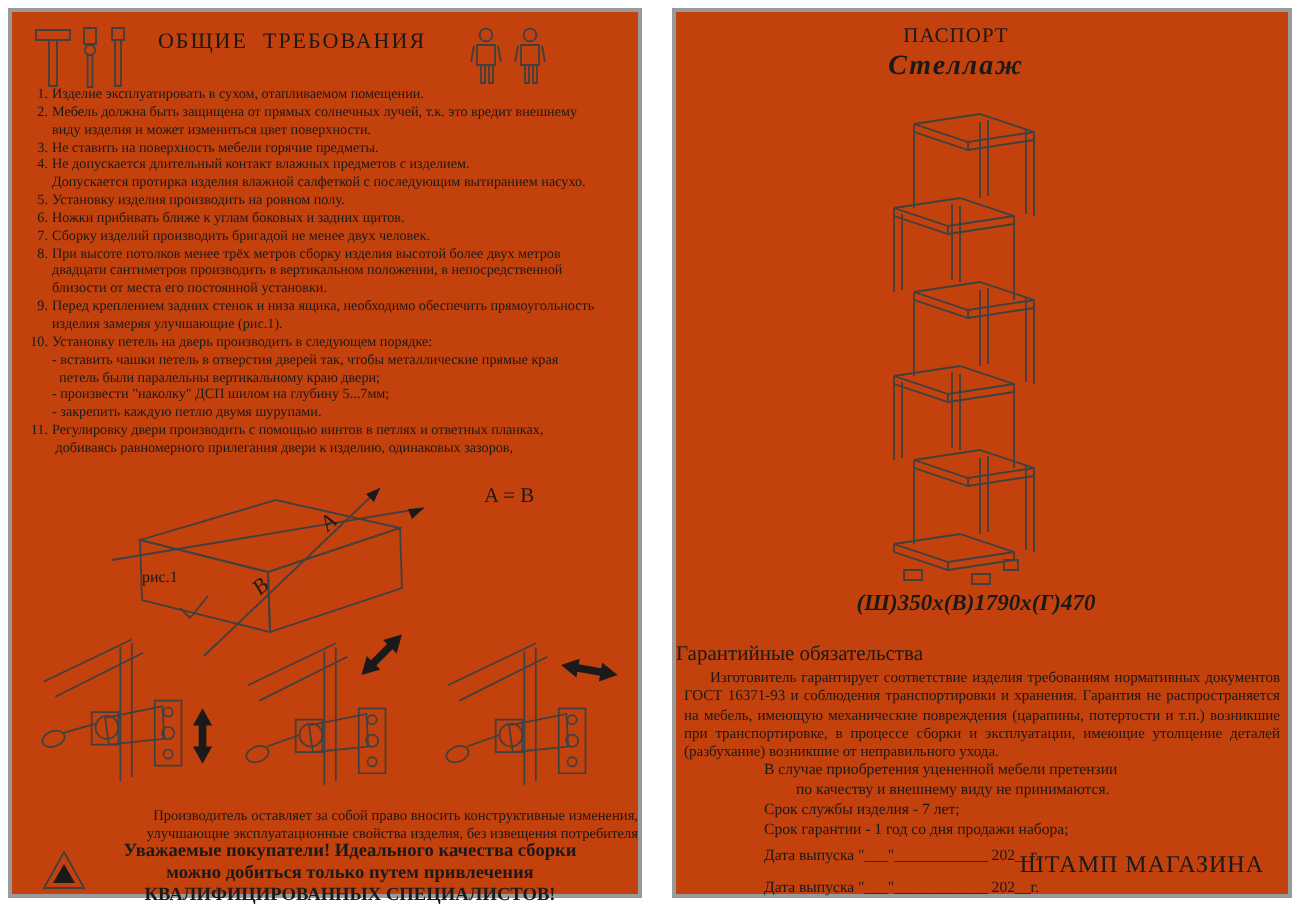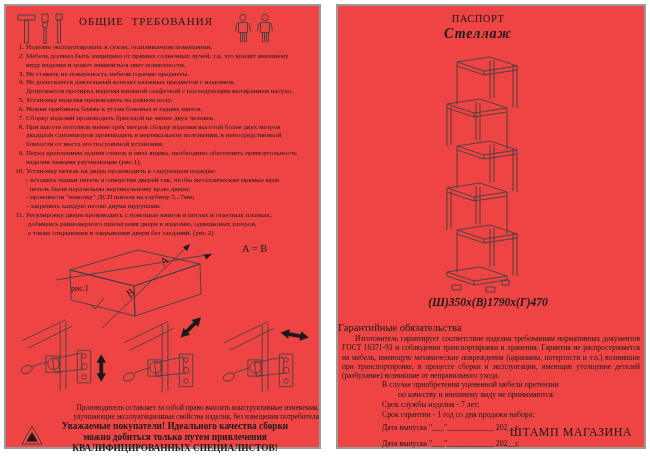--- a/index.html
+++ b/index.html
@@ -1,17 +1,17 @@
 <!DOCTYPE html>
 <html><head>
 <meta charset="utf-8">
 <style>
   html,body{margin:0;padding:0;background:#fff;}
   body{width:650px;height:460px;position:relative;font-family:"Liberation Serif","DejaVu Serif",serif;color:#1a1a1a;overflow:hidden;}
-  .panel{position:absolute;border:2px solid #9a9a9a;background:#ef4444;box-sizing:border-box;}
+  .panel{position:absolute;border:2px solid #9a9a9a;background:#c2410c;box-sizing:border-box;}
   #left-panel{left:4px;top:4px;width:317px;height:445px;}
   #right-panel{left:336px;top:4px;width:310px;height:445px;}
   .abs{position:absolute;}
   
   .lp-title{top:9px;left:55px;width:170px;text-align:center;font-size:11px;letter-spacing:1px;white-space:pre;}
   .req-list{top:37px;left:5px;width:307px;font-size:7.1px;line-height:8.85px;}
   .li{display:flex;}
   .num{flex:none;width:13px;text-align:right;padding-right:2px;}
   .body{flex:1;min-width:0;}
   .tline{white-space:pre;}
@@ -135,21 +135,20 @@
           <div class="tline">  петель были паралельны вертикальному краю двери;</div>
           <div class="tline">- произвести "наколку" ДСП шилом на глубину 5...7мм;</div>
           <div class="tline">- закрепить каждую петлю двумя шурупами.</div>
         </div>
       </div>
       <div class="li">
         <span class="num">11.</span>
         <div class="body">
           <div class="tline">Регулировку двери производить с помощью винтов в петлях и ответных планках,</div>
           <div class="tline"> добиваясь равномерного прилегания двери к изделию, одинаковых зазоров,</div>
-          <div class="tline"> а также открывания и закрывания двери без заеданий. (рис.2)</div>
         </div>
       </div>
     </div>
 
   <svg class="abs fig1-svg" width="215" height="90" viewBox="0 0 215 90">
     <path class="ln" d="M22 30 L90 10 L152 24 L86 46 Z"></path>
     <path class="ln" d="M22 30 L23 60 L87 76 L86 46 Z"></path>
     <path class="ln" d="M86 46 L87 76 L153 54 L152 24 Z"></path>
     <path class="ln" d="M54 88 L142 4"></path>
     <path class="fl" d="M142 4 l-7 3 l4 4 Z"></path>

